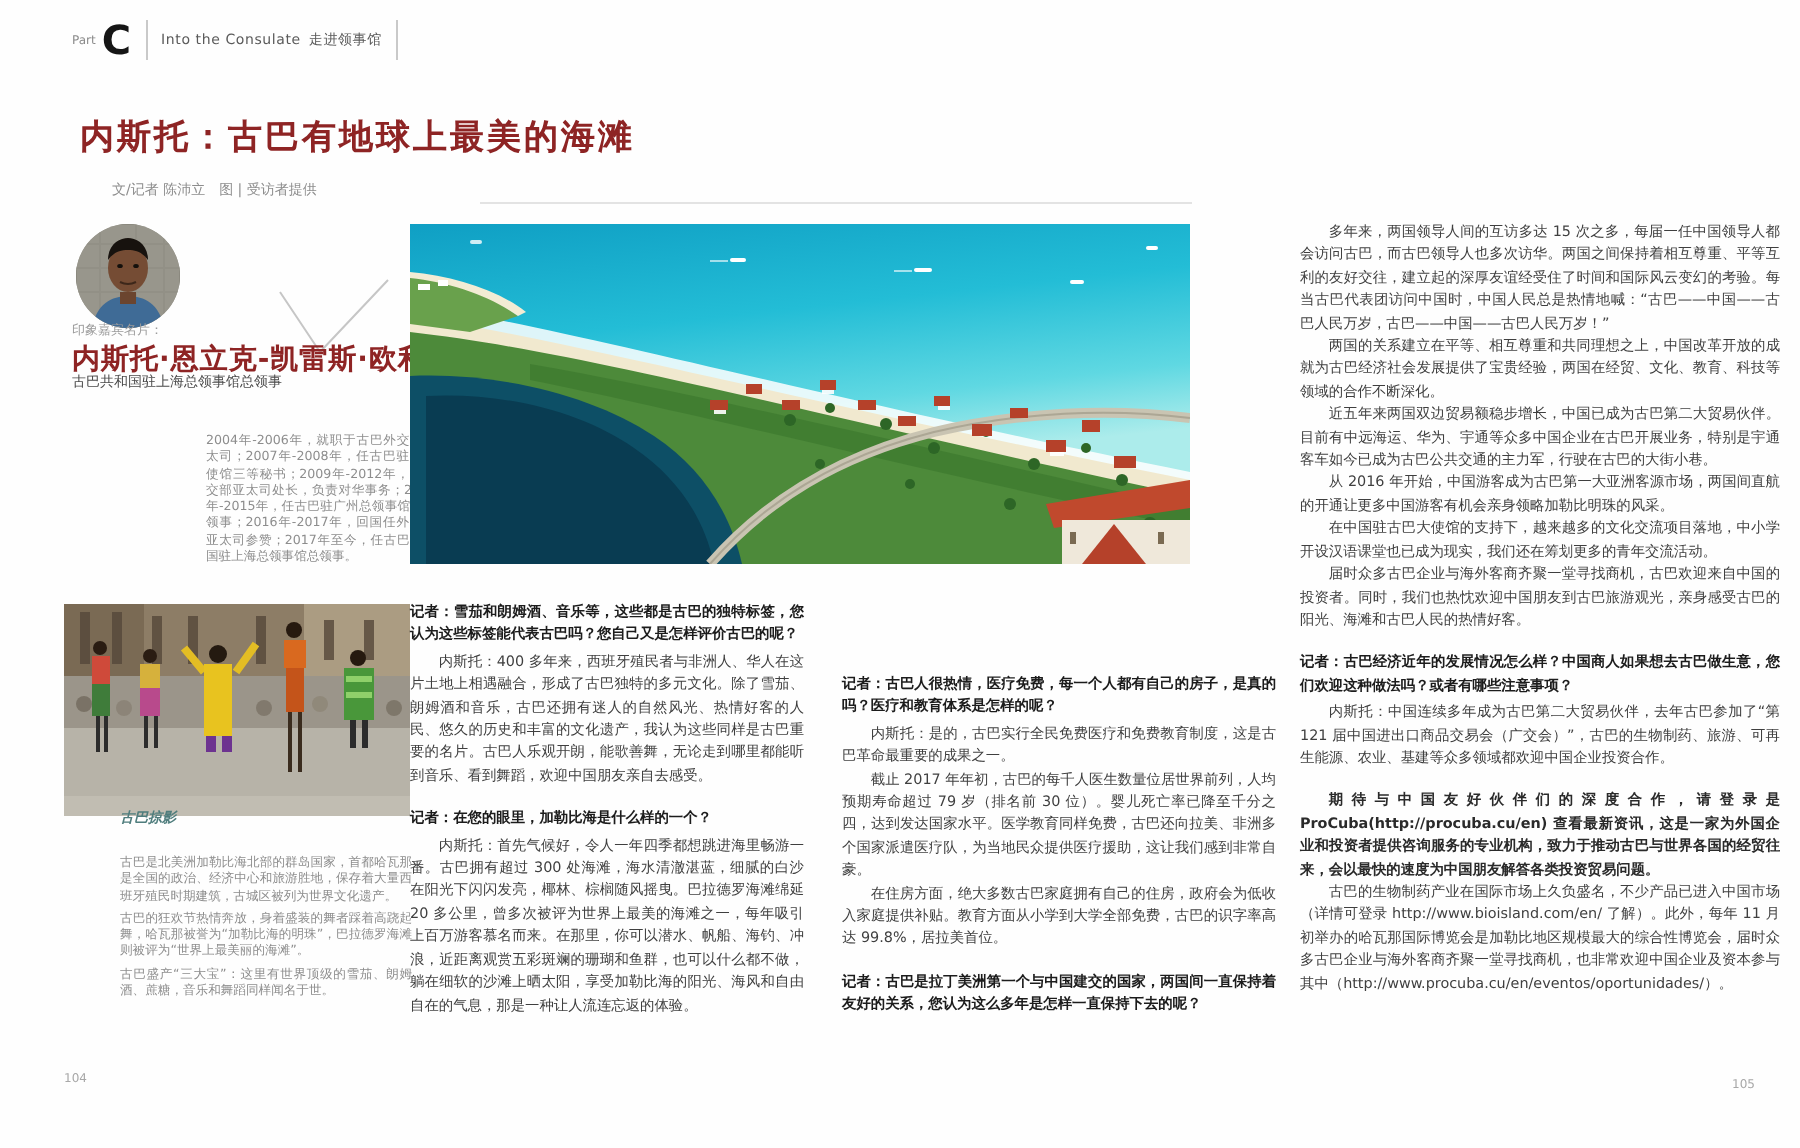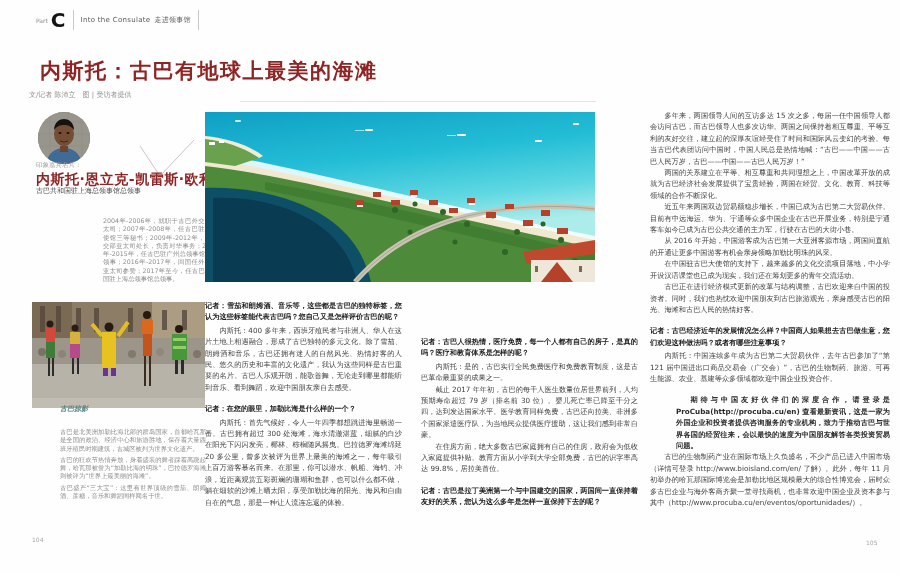--- a/index.html
+++ b/index.html
@@ -5,23 +5,23 @@
   html,body{margin:0;padding:0;background:#ffffff;}
   .sheet{position:relative;width:900px;height:574px;background:#fefefe;overflow:hidden;
          font-family:"DejaVu Sans","Liberation Sans",sans-serif;color:#3c3c3c;}
   
   .hdr{position:absolute;left:36px;top:9px;display:flex;align-items:center;}
   .hdr .part{font-size:6px;color:#8a8a8a;margin-right:3px;}
   .hdr .letter{font-size:20px;font-weight:bold;color:#151515;line-height:22px;}
   .hdr .vr{width:1px;height:20px;background:#c9c9c9;margin:0 7px;}
   .hdr .sec{font-size:7px;color:#5a5a5a;letter-spacing:.3px;}
   
-  .title{position:absolute;left:40px;top:57px;font-size:21px;font-weight:bold;
+  .title{position:absolute;left:40px;top:57px;font-size:17px;font-weight:bold;
          color:#8e2424;letter-spacing:1.5px;}
-  .byline{position:absolute;left:29px;top:90px;font-size:7px;color:#8d8d8d;}
+  .byline{position:absolute;left:56px;top:90px;font-size:7px;color:#8d8d8d;}
   .rule{position:absolute;left:240px;top:101px;width:356px;height:1px;background:#e3e3e3;}
   
   .portrait{position:absolute;left:38px;top:112px;width:52px;height:52px;border-radius:50%;
             overflow:hidden;background:#9a988e;}
   .deco{position:absolute;left:126px;top:136px;}
   .plabel{position:absolute;left:36px;top:161px;font-size:6.5px;color:#9b9b9b;}
   .pname{position:absolute;left:36px;top:171px;font-size:14px;font-weight:bold;color:#8e2424;letter-spacing:.5px;}
   .prole{position:absolute;left:36px;top:186px;font-size:7px;color:#4a4a4a;}
   .pbio{position:absolute;left:103px;top:217px;width:115px;font-size:6.3px;line-height:8.3px;
         color:#8d8d8d;text-align:justify;}
@@ -35,21 +35,21 @@
   .beach{position:absolute;left:205px;top:112px;width:390px;height:170px;overflow:hidden;}
   
   .col{position:absolute;font-size:7.2px;line-height:11.4px;text-align:justify;color:#3f3f3f;}
   .col1{left:205px;top:300px;width:197px;}
   .col2{left:421px;top:300px;width:217px;margin-top:36px;}
   .col3{left:650px;top:110px;width:240px;}
   .col p{margin:0;}
   .col p.q{font-weight:bold;color:#1c1c1c;margin:10px 0 2px 0;}
   .col p.q.first{margin-top:0;}
   .col p.a{text-indent:2em;}
-  .col p.note{font-weight:bold;color:#2a2a2a;margin-top:10px;margin-left:26px;}
+  .col p.note{font-weight:bold;color:#2a2a2a;margin-top:10px;}
   .pn{position:absolute;font-size:6px;color:#a8a8a8;}
   .pn-left{left:32px;top:536px;}
   .pn-right{left:866px;top:539px;}
 </style>
 </head>
 <body>
 
 <div class="sheet">
 
   <div class="hdr">
@@ -264,21 +264,21 @@
     <p class="a">在住房方面，绝大多数古巴家庭拥有自己的住房，政府会为低收入家庭提供补贴。教育方面从小学到大学全部免费，古巴的识字率高达 99.8%，居拉美首位。</p>
     <p class="q">记者：古巴是拉丁美洲第一个与中国建交的国家，两国间一直保持着友好的关系，您认为这么多年是怎样一直保持下去的呢？</p>
   </div>
 
   <div class="col col3">
     <p class="a">多年来，两国领导人间的互访多达 15 次之多，每届一任中国领导人都会访问古巴，而古巴领导人也多次访华。两国之间保持着相互尊重、平等互利的友好交往，建立起的深厚友谊经受住了时间和国际风云变幻的考验。每当古巴代表团访问中国时，中国人民总是热情地喊：“古巴——中国——古巴人民万岁，古巴——中国——古巴人民万岁！”</p>
     <p class="a">两国的关系建立在平等、相互尊重和共同理想之上，中国改革开放的成就为古巴经济社会发展提供了宝贵经验，两国在经贸、文化、教育、科技等领域的合作不断深化。</p>
     <p class="a">近五年来两国双边贸易额稳步增长，中国已成为古巴第二大贸易伙伴。目前有中远海运、华为、宇通等众多中国企业在古巴开展业务，特别是宇通客车如今已成为古巴公共交通的主力军，行驶在古巴的大街小巷。</p>
     <p class="a">从 2016 年开始，中国游客成为古巴第一大亚洲客源市场，两国间直航的开通让更多中国游客有机会亲身领略加勒比明珠的风采。</p>
     <p class="a">在中国驻古巴大使馆的支持下，越来越多的文化交流项目落地，中小学开设汉语课堂也已成为现实，我们还在筹划更多的青年交流活动。</p>
-    <p class="a">古巴正在进行经济模式更新的改革与结构调整，古巴欢迎来自中国的投资者。同时，我们也热忱欢迎中国朋友到古巴旅游观光，亲身感受古巴的阳光、海滩和古巴人民的热情好客。</p>
+    <p class="a">届时众多古巴企业与海外客商齐聚一堂寻找商机，古巴欢迎来自中国的投资者。同时，我们也热忱欢迎中国朋友到古巴旅游观光，亲身感受古巴的阳光、海滩和古巴人民的热情好客。</p>
     <p class="q">记者：古巴经济近年的发展情况怎么样？中国商人如果想去古巴做生意，您们欢迎这种做法吗？或者有哪些注意事项？</p>
     <p class="a">内斯托：中国连续多年成为古巴第二大贸易伙伴，去年古巴参加了“第 121 届中国进出口商品交易会（广交会）”，古巴的生物制药、旅游、可再生能源、农业、基建等众多领域都欢迎中国企业投资合作。</p>
     <p class="a note">期待与中国友好伙伴们的深度合作，请登录是 ProCuba(http://procuba.cu/en) 查看最新资讯，这是一家为外国企业和投资者提供咨询服务的专业机构，致力于推动古巴与世界各国的经贸往来，会以最快的速度为中国朋友解答各类投资贸易问题。</p>
     <p class="a">古巴的生物制药产业在国际市场上久负盛名，不少产品已进入中国市场（详情可登录 http://www.bioisland.com/en/ 了解）。此外，每年 11 月初举办的哈瓦那国际博览会是加勒比地区规模最大的综合性博览会，届时众多古巴企业与海外客商齐聚一堂寻找商机，也非常欢迎中国企业及资本参与其中（http://www.procuba.cu/en/eventos/oportunidades/）。</p>
   </div>
 
   <div class="pn pn-left">104</div>
   <div class="pn pn-right">105</div>
 
 </div>

